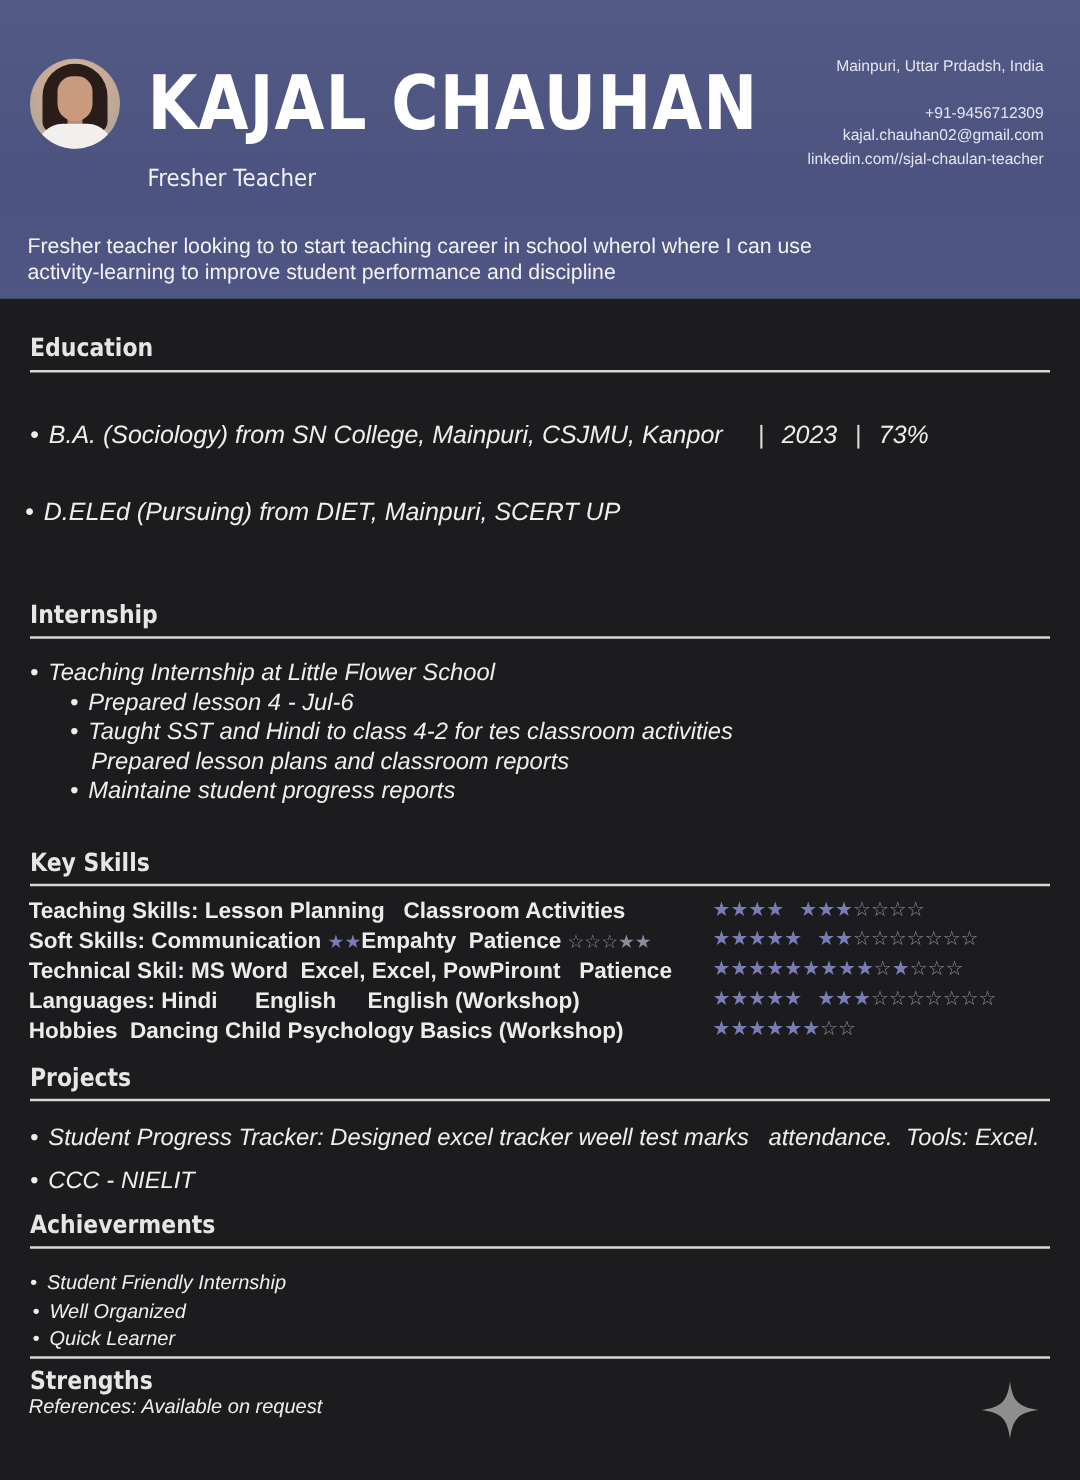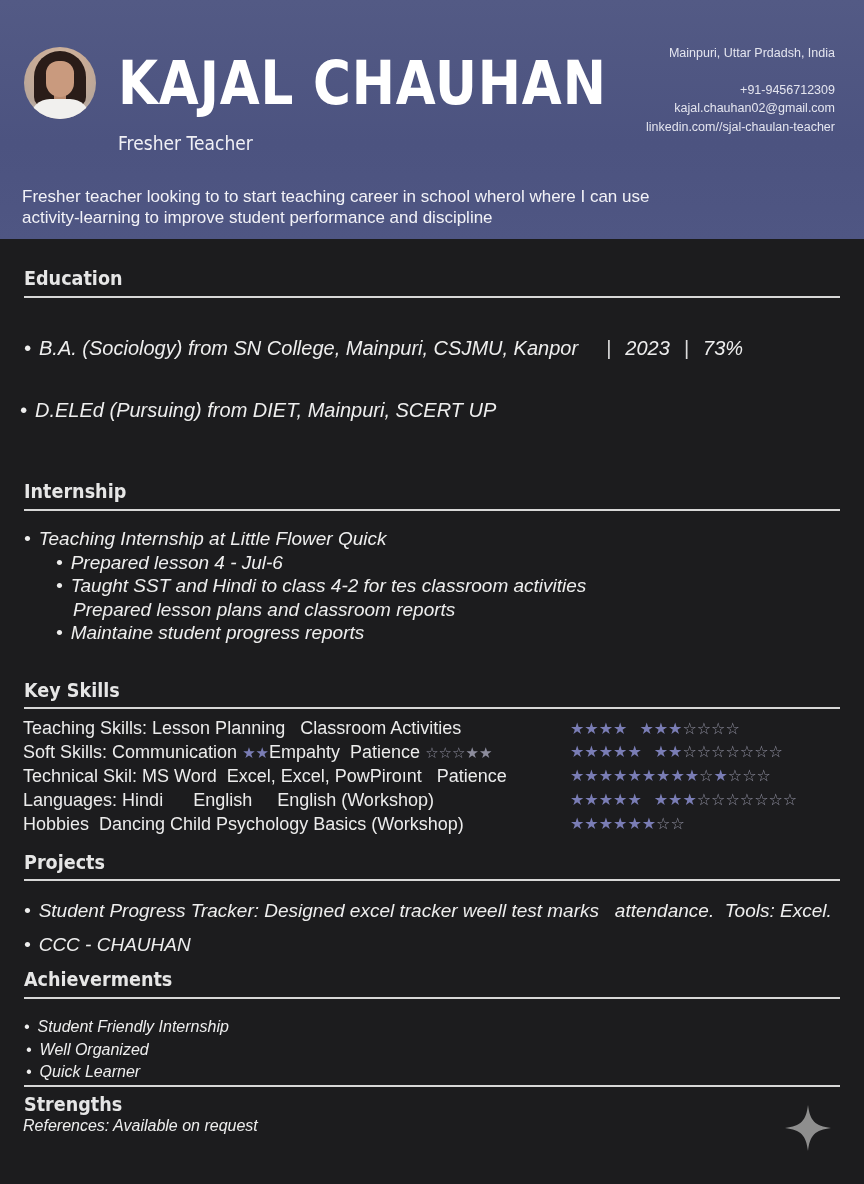--- a/index.html
+++ b/index.html
@@ -39,21 +39,21 @@
   }
   .section-title {
     position: absolute; left: 24px; font-size: 20px; font-weight: bold; color: #e6e6e6;
     font-family: "DejaVu Sans", sans-serif; transform: scaleX(0.88); transform-origin: left top;
   }
   .rule { position: absolute; left: 24px; width: 816px; height: 2px; background: #d7d7d7; }
   .text { position: absolute; font-size: 19px; color: #eeeeee; white-space: nowrap; font-style: italic; }
   .bullet::before { content: "\2022"; margin-right: 8px; }
   .edu { font-size: 20px; }
   .sep { display: inline-block; margin: 0 14px; color: #dcdcdc; }
-  .skill-line { position: absolute; left: 23px; font-size: 18px; color: #ececec; white-space: nowrap; }
+  .skill-line { position: absolute; left: 23px; font-size: 18px; color: #ececec; white-space: nowrap; font-weight: bold; }
   .stars { position: absolute; left: 570px; font-size: 16px; letter-spacing: 0px; white-space: nowrap; line-height: 18px; }
   .star-f { color: #7a7db5; }
   .star-e { color: #8c8c9c; }
   .star-gap { display: inline-block; width: 12px; }
   .inline-stars { font-size: 15px; }
   .sparkle { position: absolute; left: 783px; top: 1103px; width: 50px; height: 50px; }
   .small { font-size: 16px; }
 </style>
 </head>
 <body>
@@ -80,21 +80,21 @@
   </div>
 </div>
 
 <div class="section-title" style="top:266px">Education</div>
 <div class="rule" style="top:296px"></div>
 <div class="text edu bullet" style="left:24px; top:337px"><span>B.A. (Sociology) from SN College, Mainpuri, CSJMU, Kanpor</span><span class="sep" style="margin-left:28px">|</span><span>2023</span><span class="sep">|</span><span>73%</span></div>
 <div class="text edu bullet" style="left:20px; top:399px"><span>D.ELEd (Pursuing) from DIET, Mainpuri, SCERT UP</span></div>
 
 <div class="section-title" style="top:479px">Internship</div>
 <div class="rule" style="top:509px"></div>
-<div class="text bullet" style="left:24px; top:528px"><span>Teaching Internship at Little Flower Quick</span></div>
+<div class="text bullet" style="left:24px; top:528px"><span>Teaching Internship at Little Flower School</span></div>
 <div class="text bullet" style="left:56px; top:552px"><span>Prepared lesson 4 - Jul-6</span></div>
 <div class="text bullet" style="left:56px; top:575px"><span>Taught SST and Hindi to class 4-2 for tes classroom activities</span></div>
 <div class="text" style="left:73px; top:599px">Prepared lesson plans and classroom reports</div>
 <div class="text bullet" style="left:56px; top:622px"><span>Maintaine student progress reports</span></div>
 
 <div class="section-title" style="top:678px">Key Skills</div>
 <div class="rule" style="top:707px"></div>
 
 <div class="skill-line" style="top:718px"><span>Teaching Skills:</span> <span style="white-space:pre">Lesson Planning   Classroom Activities</span></div>
 <div class="stars" style="top:720px"><span class="star-f">★★★★</span><span class="star-gap"></span><span class="star-f">★★★</span><span class="star-e">☆☆☆☆</span></div>
@@ -107,21 +107,21 @@
 
 <div class="skill-line" style="top:790px"><span>Languages:</span> <span style="white-space:pre">Hindi      English     English (Workshop)</span></div>
 <div class="stars" style="top:791px"><span class="star-f">★★★★★</span><span class="star-gap"></span><span class="star-f">★★★</span><span class="star-e">☆☆☆☆☆☆☆</span></div>
 
 <div class="skill-line" style="top:814px"><span>Hobbies</span><span style="white-space:pre">  Dancing Child Psychology Basics (Workshop)</span></div>
 <div class="stars" style="top:815px"><span class="star-f">★★★★★★</span><span class="star-e">☆☆</span></div>
 
 <div class="section-title" style="top:850px">Projects</div>
 <div class="rule" style="top:879px"></div>
 <div class="text bullet" style="left:24px; top:900px"><span style="white-space:pre">Student Progress Tracker: Designed excel tracker weell test marks   attendance.  Tools: Excel.</span></div>
-<div class="text bullet" style="left:24px; top:934px"><span>CCC - CHAUHAN</span></div>
+<div class="text bullet" style="left:24px; top:934px"><span>CCC - NIELIT</span></div>
 
 <div class="section-title" style="top:967px">Achieverments</div>
 <div class="rule" style="top:997px"></div>
 <div class="text bullet small" style="left:24px; top:1018px"><span>Student Friendly Internship</span></div>
 <div class="text bullet small" style="left:26px; top:1041px"><span>Well Organized</span></div>
 <div class="text bullet small" style="left:26px; top:1063px"><span>Quick Learner</span></div>
 <div class="rule" style="top:1085px"></div>
 
 <div class="section-title" style="top:1092px">Strengths</div>
 <div class="text small" style="left:23px; top:1117px">References: Available on request</div>

